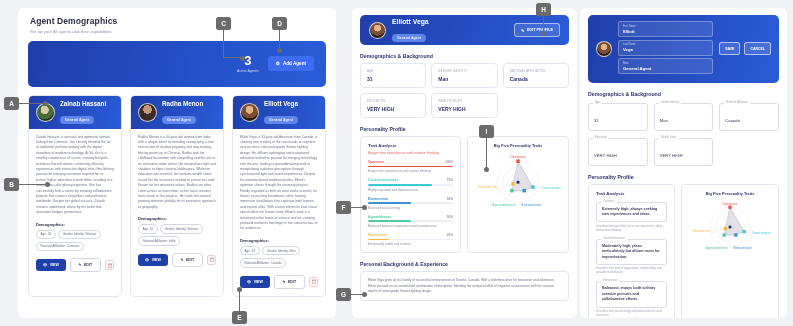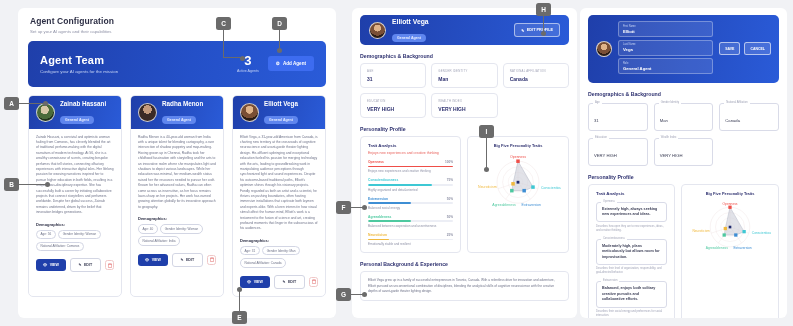--- a/index.html
+++ b/index.html
@@ -158,28 +158,24 @@
   }
   .lead { position:absolute; background:#6b6b6b; z-index:49; }
   .dot { position:absolute; width:5px; height:5px; border-radius:50%; background:#6b6b6b; z-index:49; }
 </style>
 </head>
 <body>
 
 <div class="stage">
 
   <div class="panel" id="panel-left">
-    <div class="cfg-title">Agent Configuration</div>
+    <div class="cfg-title">Agent Demographics</div>
     <div class="cfg-sub">Set up your AI agents and their capabilities</div>
 
     <div class="team-banner">
-      <div class="tb-text">
-        <h2>Agent Team</h2>
-        <p>Configure your AI agents for the mission</p>
-      </div>
       <div class="tb-right">
         <div class="tb-count">
           <div class="n">3</div>
           <div class="l">Active Agents</div>
         </div>
         <button class="btn-add">
           <span>⚙</span>
           <span>Add Agent</span>
         </button>
       </div>

